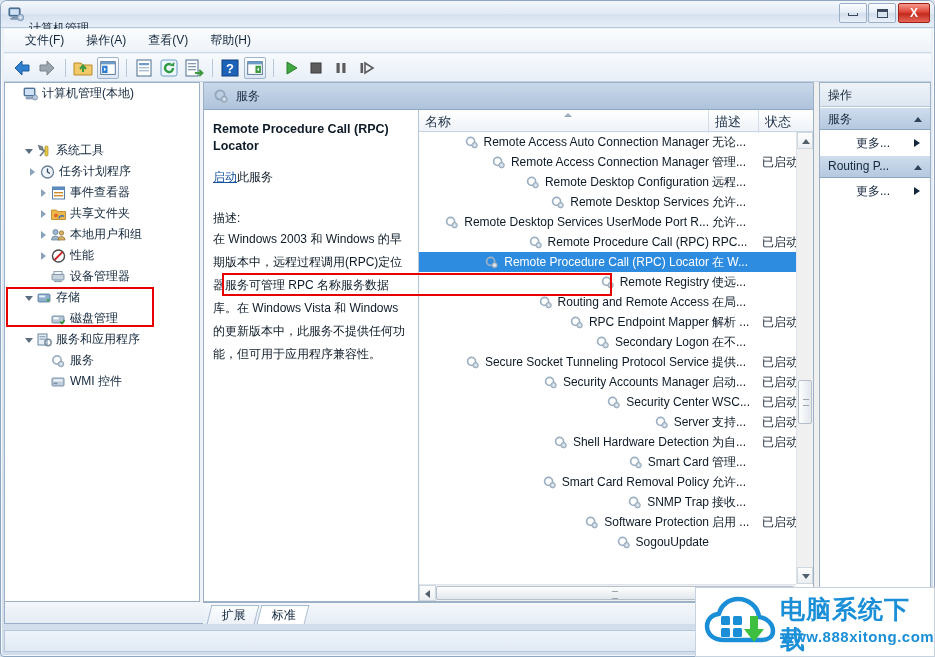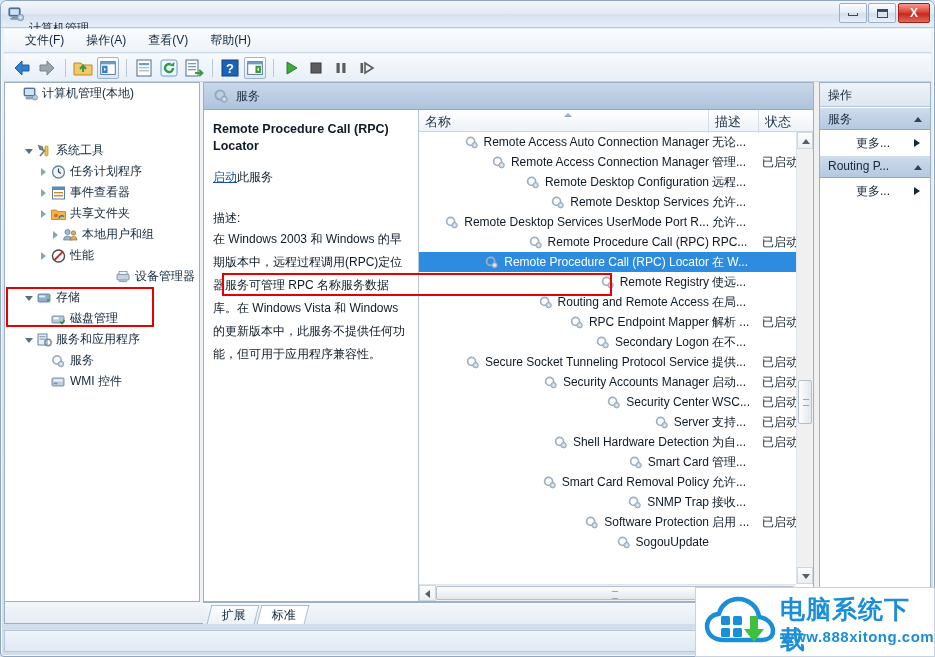--- a/index.html
+++ b/index.html
@@ -431,21 +431,21 @@
             <span class="tlabel">计算机管理(本地)</span>
           </div>
           <div class="tree-row" style="padding-left: 18px; margin-top: 36px;">
             <i class="tw open"></i>
             <span class="ticon"><svg width="17" height="16" viewBox="0 0 17 16">
                 <path d="M4 13 L10 6 M3 3 l3 1 l1 3 l-3 -1 Z" stroke="#6b7886" stroke-width="1.6" fill="#c9b36a"></path>
                 <rect x="9" y="3" width="3" height="10" rx="1.2" fill="#e8c84a" stroke="#a88c22" stroke-width="0.7"></rect>
               </svg></span>
             <span class="tlabel">系统工具</span>
           </div>
-          <div class="tree-row" style="padding-left: 32px;">
+          <div class="tree-row" style="padding-left: 21px;">
             <i class="tw closed"></i>
             <span class="ticon"><svg width="17" height="16" viewBox="0 0 17 16">
                 <circle cx="8.5" cy="8" r="6" fill="#eef4fa" stroke="#6b8196" stroke-width="1.3"></circle>
                 <path d="M8.5 4.5 V8 L11 9.5" stroke="#33475c" stroke-width="1.3" fill="none"></path>
               </svg></span>
             <span class="tlabel">任务计划程序</span>
           </div>
           <div class="tree-row" style="padding-left: 32px;">
             <i class="tw closed"></i>
             <span class="ticon"><svg width="17" height="16" viewBox="0 0 17 16">
@@ -458,39 +458,39 @@
           </div>
           <div class="tree-row" style="padding-left: 32px;">
             <i class="tw closed"></i>
             <span class="ticon"><svg width="17" height="16" viewBox="0 0 17 16">
                 <path d="M1.5 4 h5 l1 1.5 H15.5 V13.5 H1.5 Z" fill="#f0b84a" stroke="#b4811e" stroke-width="0.8"></path>
                 <circle cx="6" cy="9.5" r="2" fill="#e06a2a"></circle>
                 <path d="M9 12.5 a3 3 0 0 1 5 -2" stroke="#2f6fb5" stroke-width="1.4" fill="none"></path>
               </svg></span>
             <span class="tlabel">共享文件夹</span>
           </div>
-          <div class="tree-row" style="padding-left: 44px;">
+          <div class="tree-row" style="padding-left: 32px;">
             <i class="tw closed"></i>
             <span class="ticon"><svg width="17" height="16" viewBox="0 0 17 16">
                 <circle cx="5.5" cy="5" r="2.6" fill="#9fb6cc" stroke="#5e7b98" stroke-width="0.7"></circle>
                 <path d="M1.5 13 a4 4 0 0 1 8 0 Z" fill="#9fb6cc" stroke="#5e7b98" stroke-width="0.7"></path>
                 <circle cx="11.5" cy="6" r="2.2" fill="#d8b06a" stroke="#8e6d22" stroke-width="0.7"></circle>
                 <path d="M8 13 a3.5 3.5 0 0 1 7 0 Z" fill="#d8b06a" stroke="#8e6d22" stroke-width="0.7"></path>
               </svg></span>
             <span class="tlabel">本地用户和组</span>
           </div>
           <div class="tree-row" style="padding-left: 32px;">
             <i class="tw closed"></i>
             <span class="ticon"><svg width="17" height="16" viewBox="0 0 17 16">
                 <circle cx="8.5" cy="8" r="6" fill="#ffffff" stroke="#4a4a4a" stroke-width="1.4"></circle>
                 <path d="M4.5 12 L12.5 4" stroke="#cc2222" stroke-width="1.8"></path>
               </svg></span>
             <span class="tlabel">性能</span>
           </div>
-          <div class="tree-row" style="padding-left: 32px; justify-content: flex-end;">
+          <div class="tree-row" style="padding-left: 32px;">
             <i class="tw "></i>
             <span class="ticon"><svg width="17" height="16" viewBox="0 0 17 16">
                 <rect x="2" y="5" width="12" height="6" rx="1" fill="#c8d3de" stroke="#6b8196" stroke-width="0.8"></rect>
                 <rect x="4" y="2.5" width="8" height="3" fill="#eef4fa" stroke="#6b8196" stroke-width="0.7"></rect>
                 <rect x="4" y="11.5" width="8" height="1.6" fill="#92a5b7"></rect>
               </svg></span>
             <span class="tlabel">设备管理器</span>
           </div>
           <div class="tree-row" style="padding-left: 18px;">
             <i class="tw open"></i>

